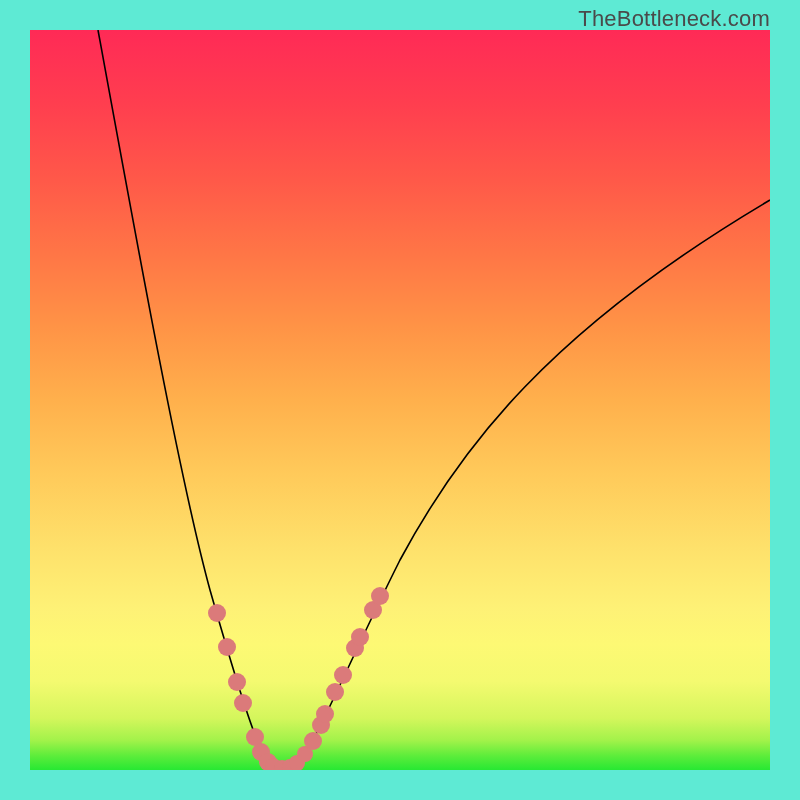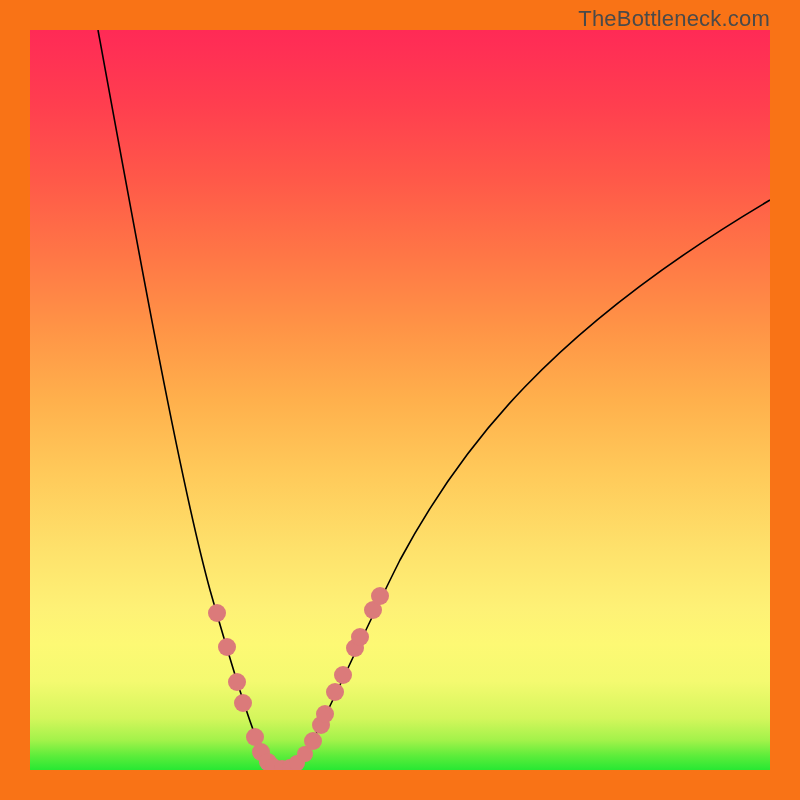--- a/index.html
+++ b/index.html
@@ -8,21 +8,21 @@
     width: 800px;
     height: 800px;
     background: #000;
     overflow: hidden;
     font-family: Arial, Helvetica, sans-serif;
   }
   .frame {
     position: relative;
     width: 800px;
     height: 800px;
-    background: #f97316;
+    background: #5eead4;
   }
   .plot-area {
     position: absolute;
     left: 30px;
     top: 30px;
     width: 740px;
     height: 740px;
     background: linear-gradient(to top,
       #27e833 0%,
       #5fed3b 2%,

